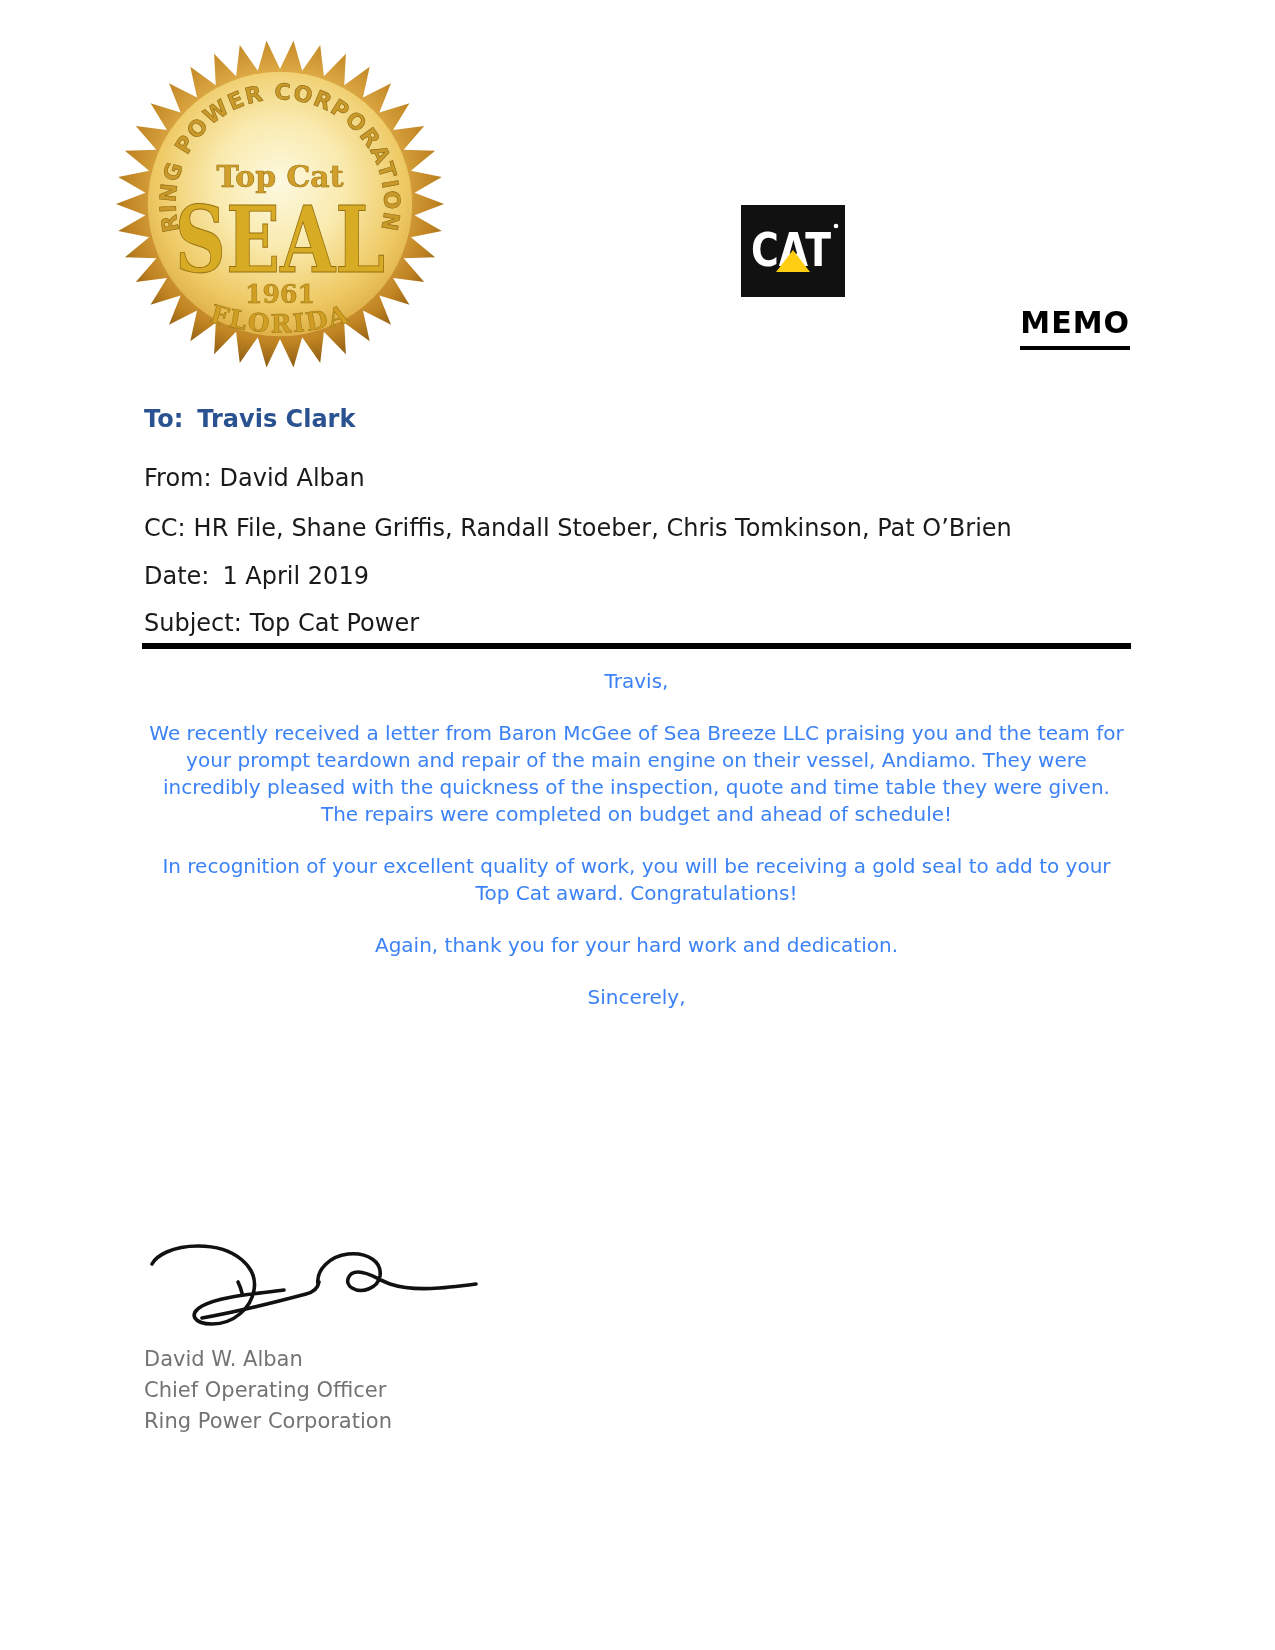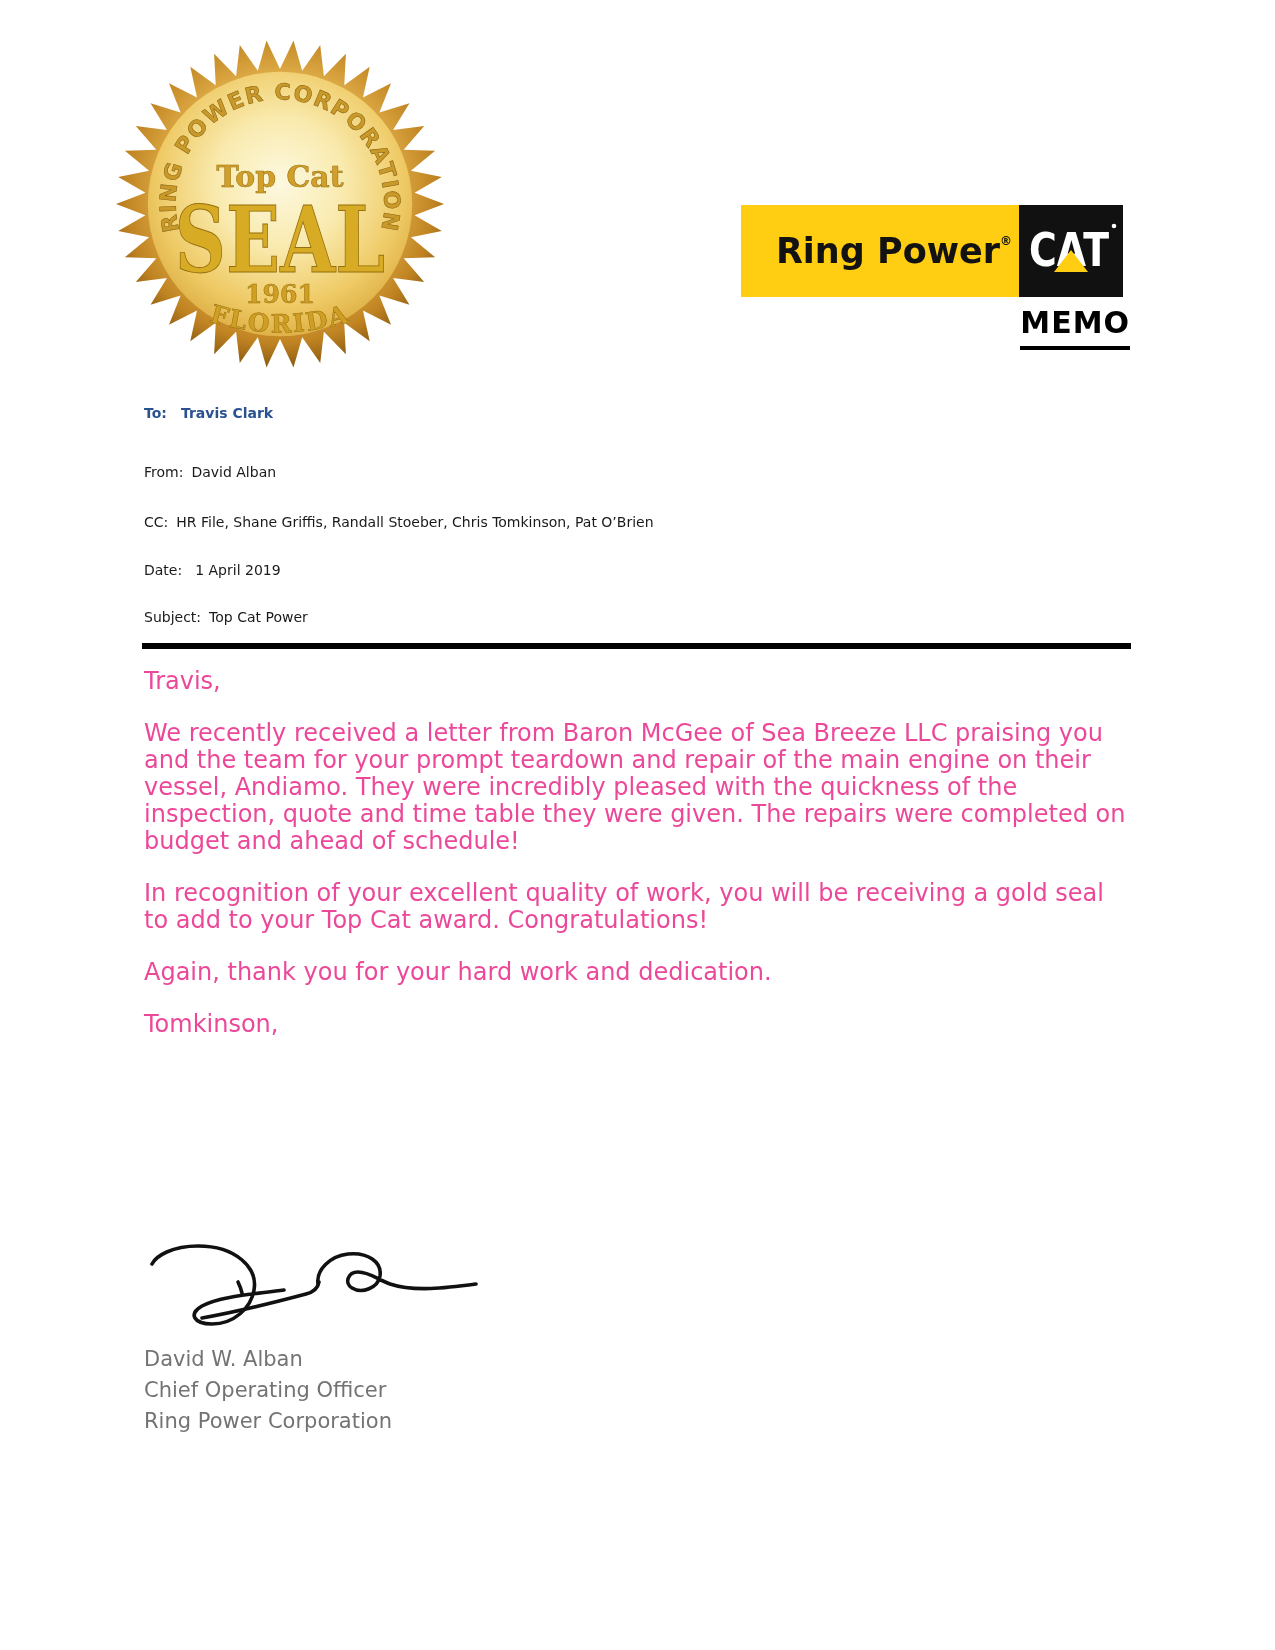--- a/index.html
+++ b/index.html
@@ -25,37 +25,37 @@
   }
   .logo-reg{font-size:12px;vertical-align:18px;font-weight:bold;}
   .logo-black{width:104px;height:92px;}
   
   .memo-label{
     position:absolute;top:305px;right:145px;
     font-size:30px;font-weight:bold;color:#000;
     border-bottom:4px solid #000;padding-bottom:6px;letter-spacing:1px;
   }
   
-  .hline{position:absolute;left:144px;font-size:14px;white-space:nowrap;}
+  .hline{position:absolute;left:144px;font-size:24px;white-space:nowrap;}
   .hline .lab{color:#1a1a1a;}
   .hline .val{margin-left:8px;}
   .hline.to{top:405px;font-weight:bold;color:#2A5291;}
   .hline.to .val{margin-left:14px;}
   .hline.from{top:464px;}
   .hline.cc{top:514px;}
   .hline.date{top:562px;}
   .hline.date .val{margin-left:13px;}
   .hline.subject{top:609px;}
   .subject-rule{
     position:absolute;left:142px;top:643px;width:989px;height:6px;background:#000;
   }
   
   .body-text{
     position:absolute;left:144px;top:668px;width:985px;
-    font-size:24px;line-height:27px;color:#ec4899;
+    font-size:20px;line-height:27px;color:#3b82f6;text-align:center;
   }
   .body-text p{margin:0 0 25px 0;}
   
   .signature{position:absolute;left:146px;top:1232px;width:335px;height:102px;}
   .sig-block{
     position:absolute;left:144px;top:1344px;
     font-size:21px;line-height:31px;color:#737373;
   }
 </style>
 </head>
@@ -87,23 +87,20 @@
     </text>
     <text x="170" y="152" text-anchor="middle" font-family="DejaVu Serif,serif" font-size="31" font-weight="bold" fill="#d2a02a" stroke="#96700f" stroke-width="0.6">Top Cat</text>
     <text x="170" y="240" text-anchor="middle" font-family="DejaVu Serif,serif" font-size="95" font-weight="bold" fill="#d8ab25" stroke="#96700f" stroke-width="1" textLength="218" lengthAdjust="spacingAndGlyphs">SEAL</text>
     <text x="170" y="273" text-anchor="middle" font-family="DejaVu Serif,serif" font-size="26" font-weight="bold" fill="#cf9e23" stroke="#96700f" stroke-width="0.5">1961</text>
     <text font-family="DejaVu Serif,serif" font-size="26" font-weight="bold" fill="#cf9e23" stroke="#96700f" stroke-width="0.5" letter-spacing="2">
       <textPath href="#arcBottom" startOffset="50%" text-anchor="middle">FLORIDA</textPath>
     </text>
   </svg>
 
   <div class="logo">
-    <div class="logo-yellow">
-      <span class="logo-brand"><span>Ring Power</span><span class="logo-reg">®</span></span>
-    </div>
     <svg class="logo-black" viewBox="0 0 104 92">
       <rect width="104" height="92" fill="#111111"></rect>
       <text x="50" y="61" text-anchor="middle" font-size="46" font-weight="bold" fill="#ffffff" textLength="80" lengthAdjust="spacingAndGlyphs" font-family="DejaVu Sans,sans-serif">CAT</text>
       <polygon points="35,67 69,67 52,45" fill="#FFCD11"></polygon>
       <circle cx="95" cy="21" r="2.3" fill="#ffffff"></circle>
     </svg>
   </div>
 
   <div class="memo-label">MEMO</div>
 
@@ -122,21 +119,21 @@
   <div class="hline subject">
     <span class="lab">Subject:</span><span class="val">Top Cat Power</span>
   </div>
   <div class="subject-rule"></div>
 
   <div class="body-text">
     <p>Travis,</p>
     <p>We recently received a letter from Baron McGee of Sea Breeze LLC praising you and the team for your prompt teardown and repair of the main engine on their vessel, Andiamo. They were incredibly pleased with the quickness of the inspection, quote and time table they were given. The repairs were completed on budget and ahead of schedule!</p>
     <p>In recognition of your excellent quality of work, you will be receiving a gold seal to add to your Top Cat award. Congratulations!</p>
     <p>Again, thank you for your hard work and dedication.</p>
-    <p>Tomkinson,</p>
+    <p>Sincerely,</p>
   </div>
 
   <svg class="signature" viewBox="0 0 335 102">
     <g fill="none" stroke="#111" stroke-width="3.6" stroke-linecap="round">
       <path d="M 6 32 C 10 24, 26 14, 52 14 C 90 14, 112 36, 108 58 C 105 76, 88 92, 66 92 C 48 92, 42 82, 56 74 C 74 64, 110 62, 138 58"></path>
       <path d="M 92 50 C 94 54, 95 57, 96 61"></path>
       <path d="M 56 86 C 90 80, 130 70, 160 62 C 168 60, 172 56, 173 50"></path>
       <path d="M 172 52 C 170 38, 184 24, 202 22 C 222 20, 236 30, 234 44 C 232 56, 216 62, 206 56 C 198 51, 202 40, 212 40 C 224 40, 232 48, 244 52 C 268 60, 300 56, 330 52"></path>
     </g>
   </svg>

